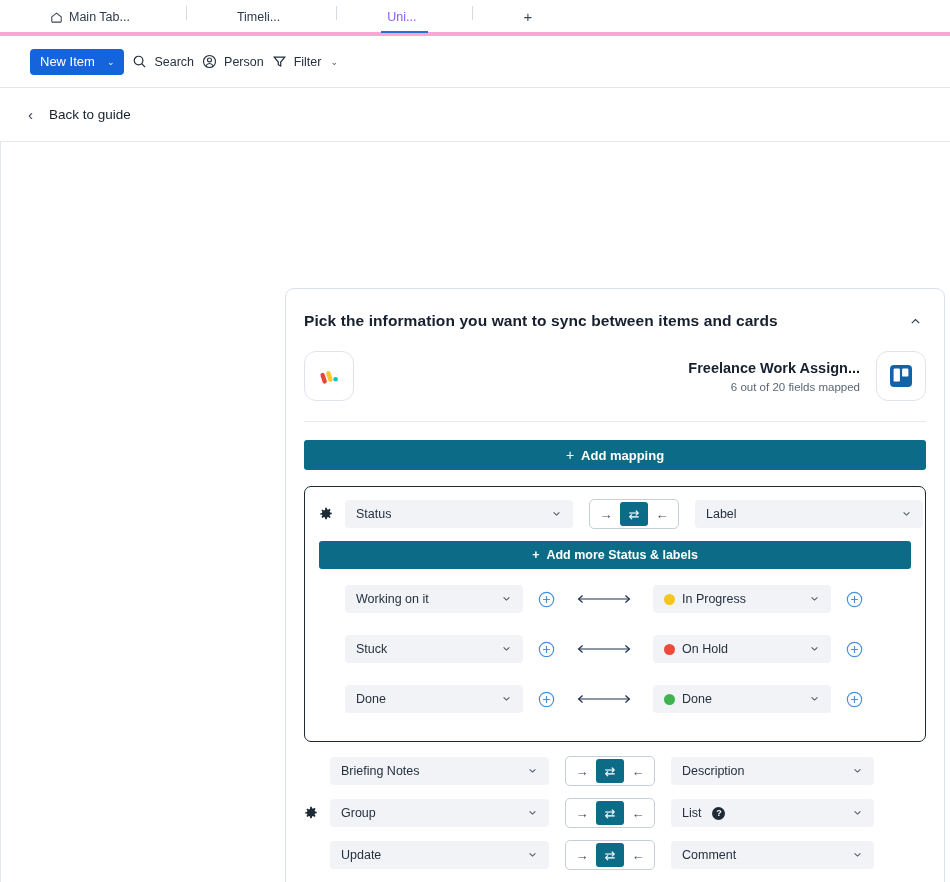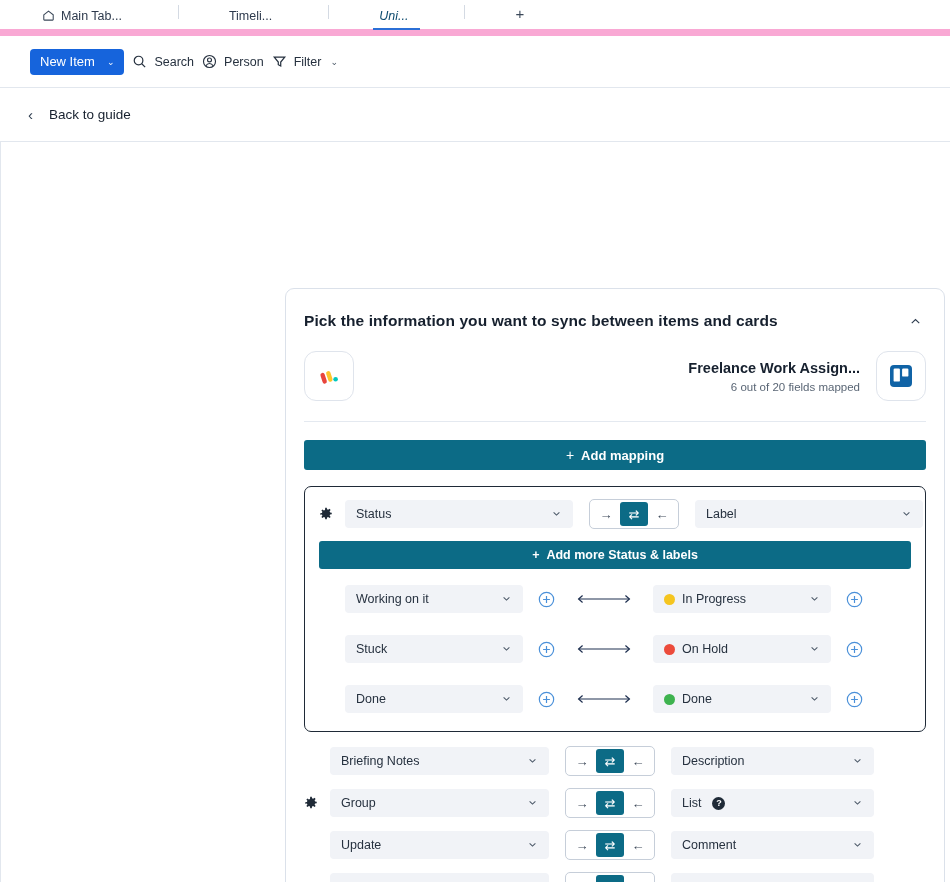--- a/index.html
+++ b/index.html
@@ -9,36 +9,36 @@
     font-family: "Liberation Sans", sans-serif;
     color: #1f2a37;
     overflow: hidden;
   }
 
   
   .tabbar {
     height: 36px;
     display: flex;
     align-items: flex-end;
-    padding-left: 32px;
-    border-bottom: 7px solid #f9a8d4;
+    padding-left: 40px;
+    border-bottom: 4px solid #f9a8d4;
     background: #fff;
     gap: 40px;
   }
   .tab {
     display: flex; align-items: center; gap: 6px;
     font-size: 12.5px; color: #2e3a4d;
     padding: 0 16px 8px 10px;
     height: 100%;
     align-self: flex-end;
     padding-top: 10px;
     position: relative;
     white-space: nowrap;
   }
-  .tab.active { color: #0c4a6e; font-style: italic; }
+  .tab.active { color: #8b5cf6; }
   .tab.active::after {
     content: ""; position: absolute; left: 4px; right: 4px; bottom: -1px;
     height: 2px; background: #2b6fd6;
   }
   .tab-sep { width: 1px; height: 14px; background: #d4dae3; align-self: center; margin-bottom: 6px;}
   .tab-add {
     font-size: 15px; color: #3b4859; padding: 0 10px 8px 10px;
     align-self: flex-end; line-height: 1;
   }
   .home-ico { display:inline-block; width: 13px; height: 13px; }
@@ -179,21 +179,21 @@
     margin: 12px 0 16px 0;
     height: 28px; border-radius: 3px;
     background: #0c6b86; color:#fff;
     display:flex; align-items:center; justify-content:center; gap:7px;
     font-size: 12.5px; font-weight: 700;
   }
   .statusrow {
     display:flex; align-items:center;
     margin-bottom: 22px;
   }
-  .statusrow:last-child { margin-bottom: 2px; }
+  .statusrow:last-child { margin-bottom: 12px; }
   .st-sel { width: 178px; flex:none; }
   .plusico { width: 17px; height:17px; margin: 0 0 0 15px; flex:none; display:block;}
   .biarrow { width: 70px; flex:none; display:flex; align-items:center; justify-content:center; margin: 0 14px;}
   .dot { width: 11px; height: 11px; border-radius: 50%; flex:none; }
 
   
   .bottomrows { margin-top: 14px; padding-left: 0; }
   .bottomrows .maprow { margin-bottom: 12px; }
   .bottomrows .maprow:last-child { margin-bottom: 0; }
   .bsel-left { width: 219px; flex:none; }

